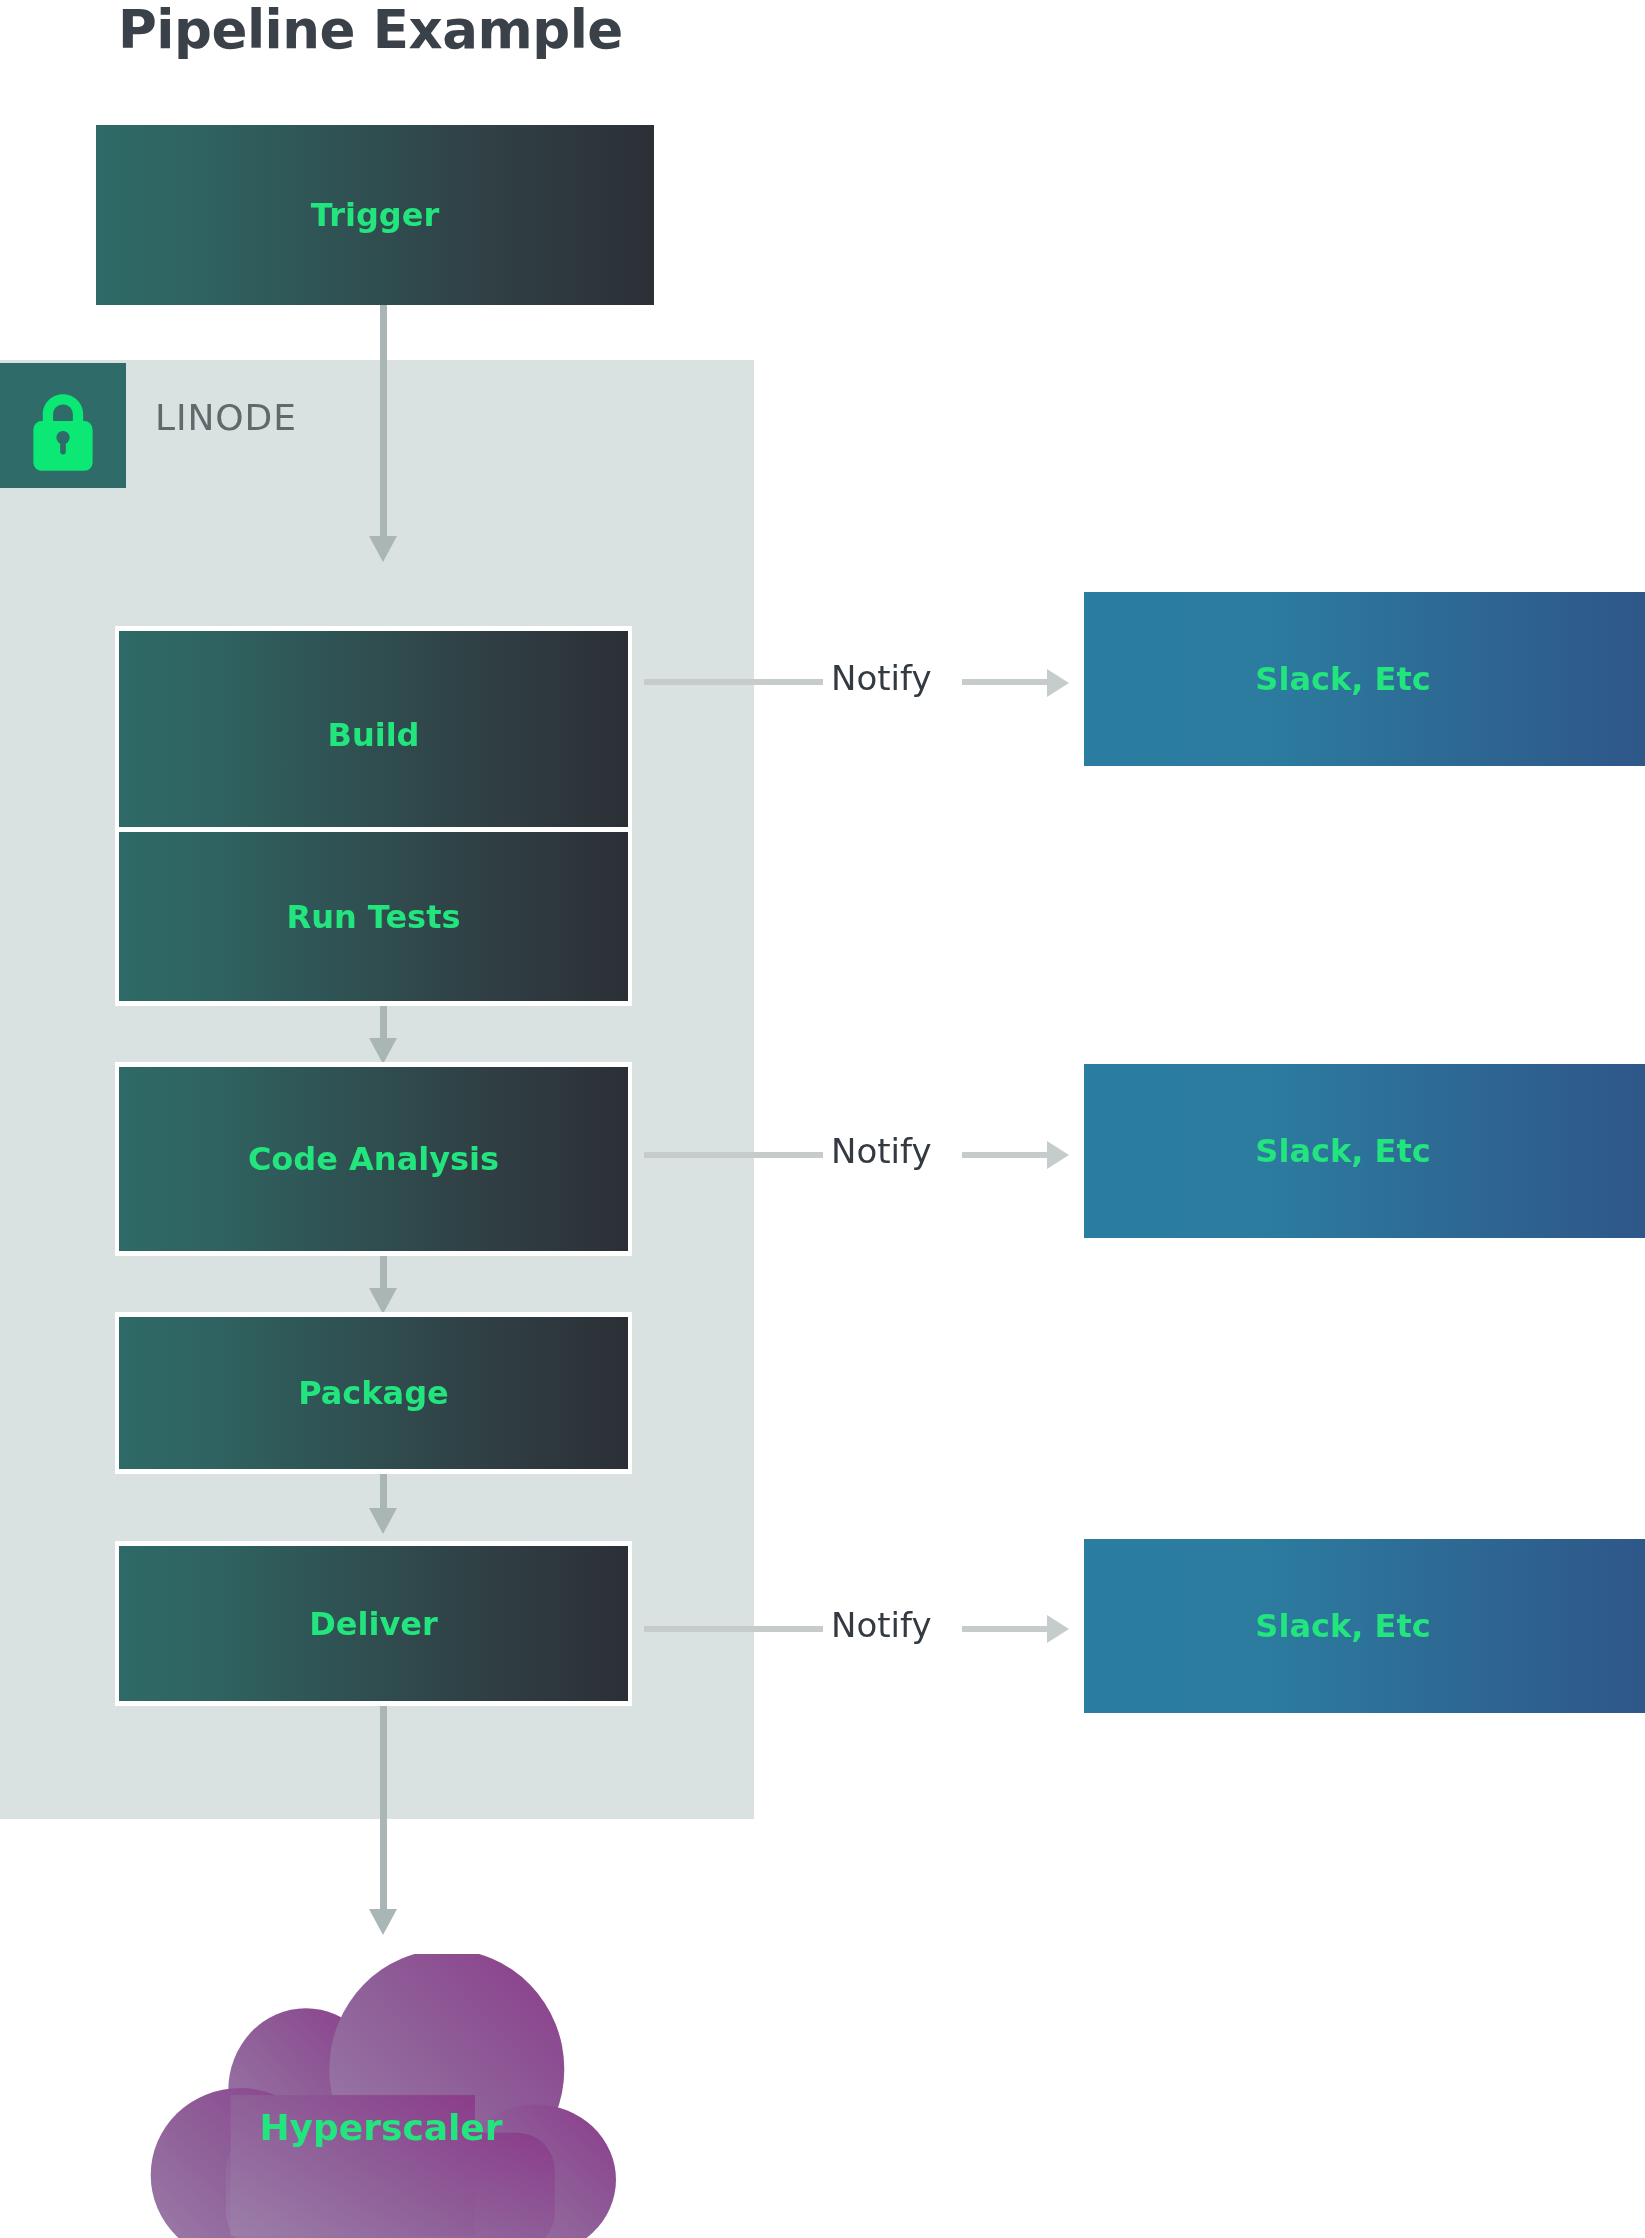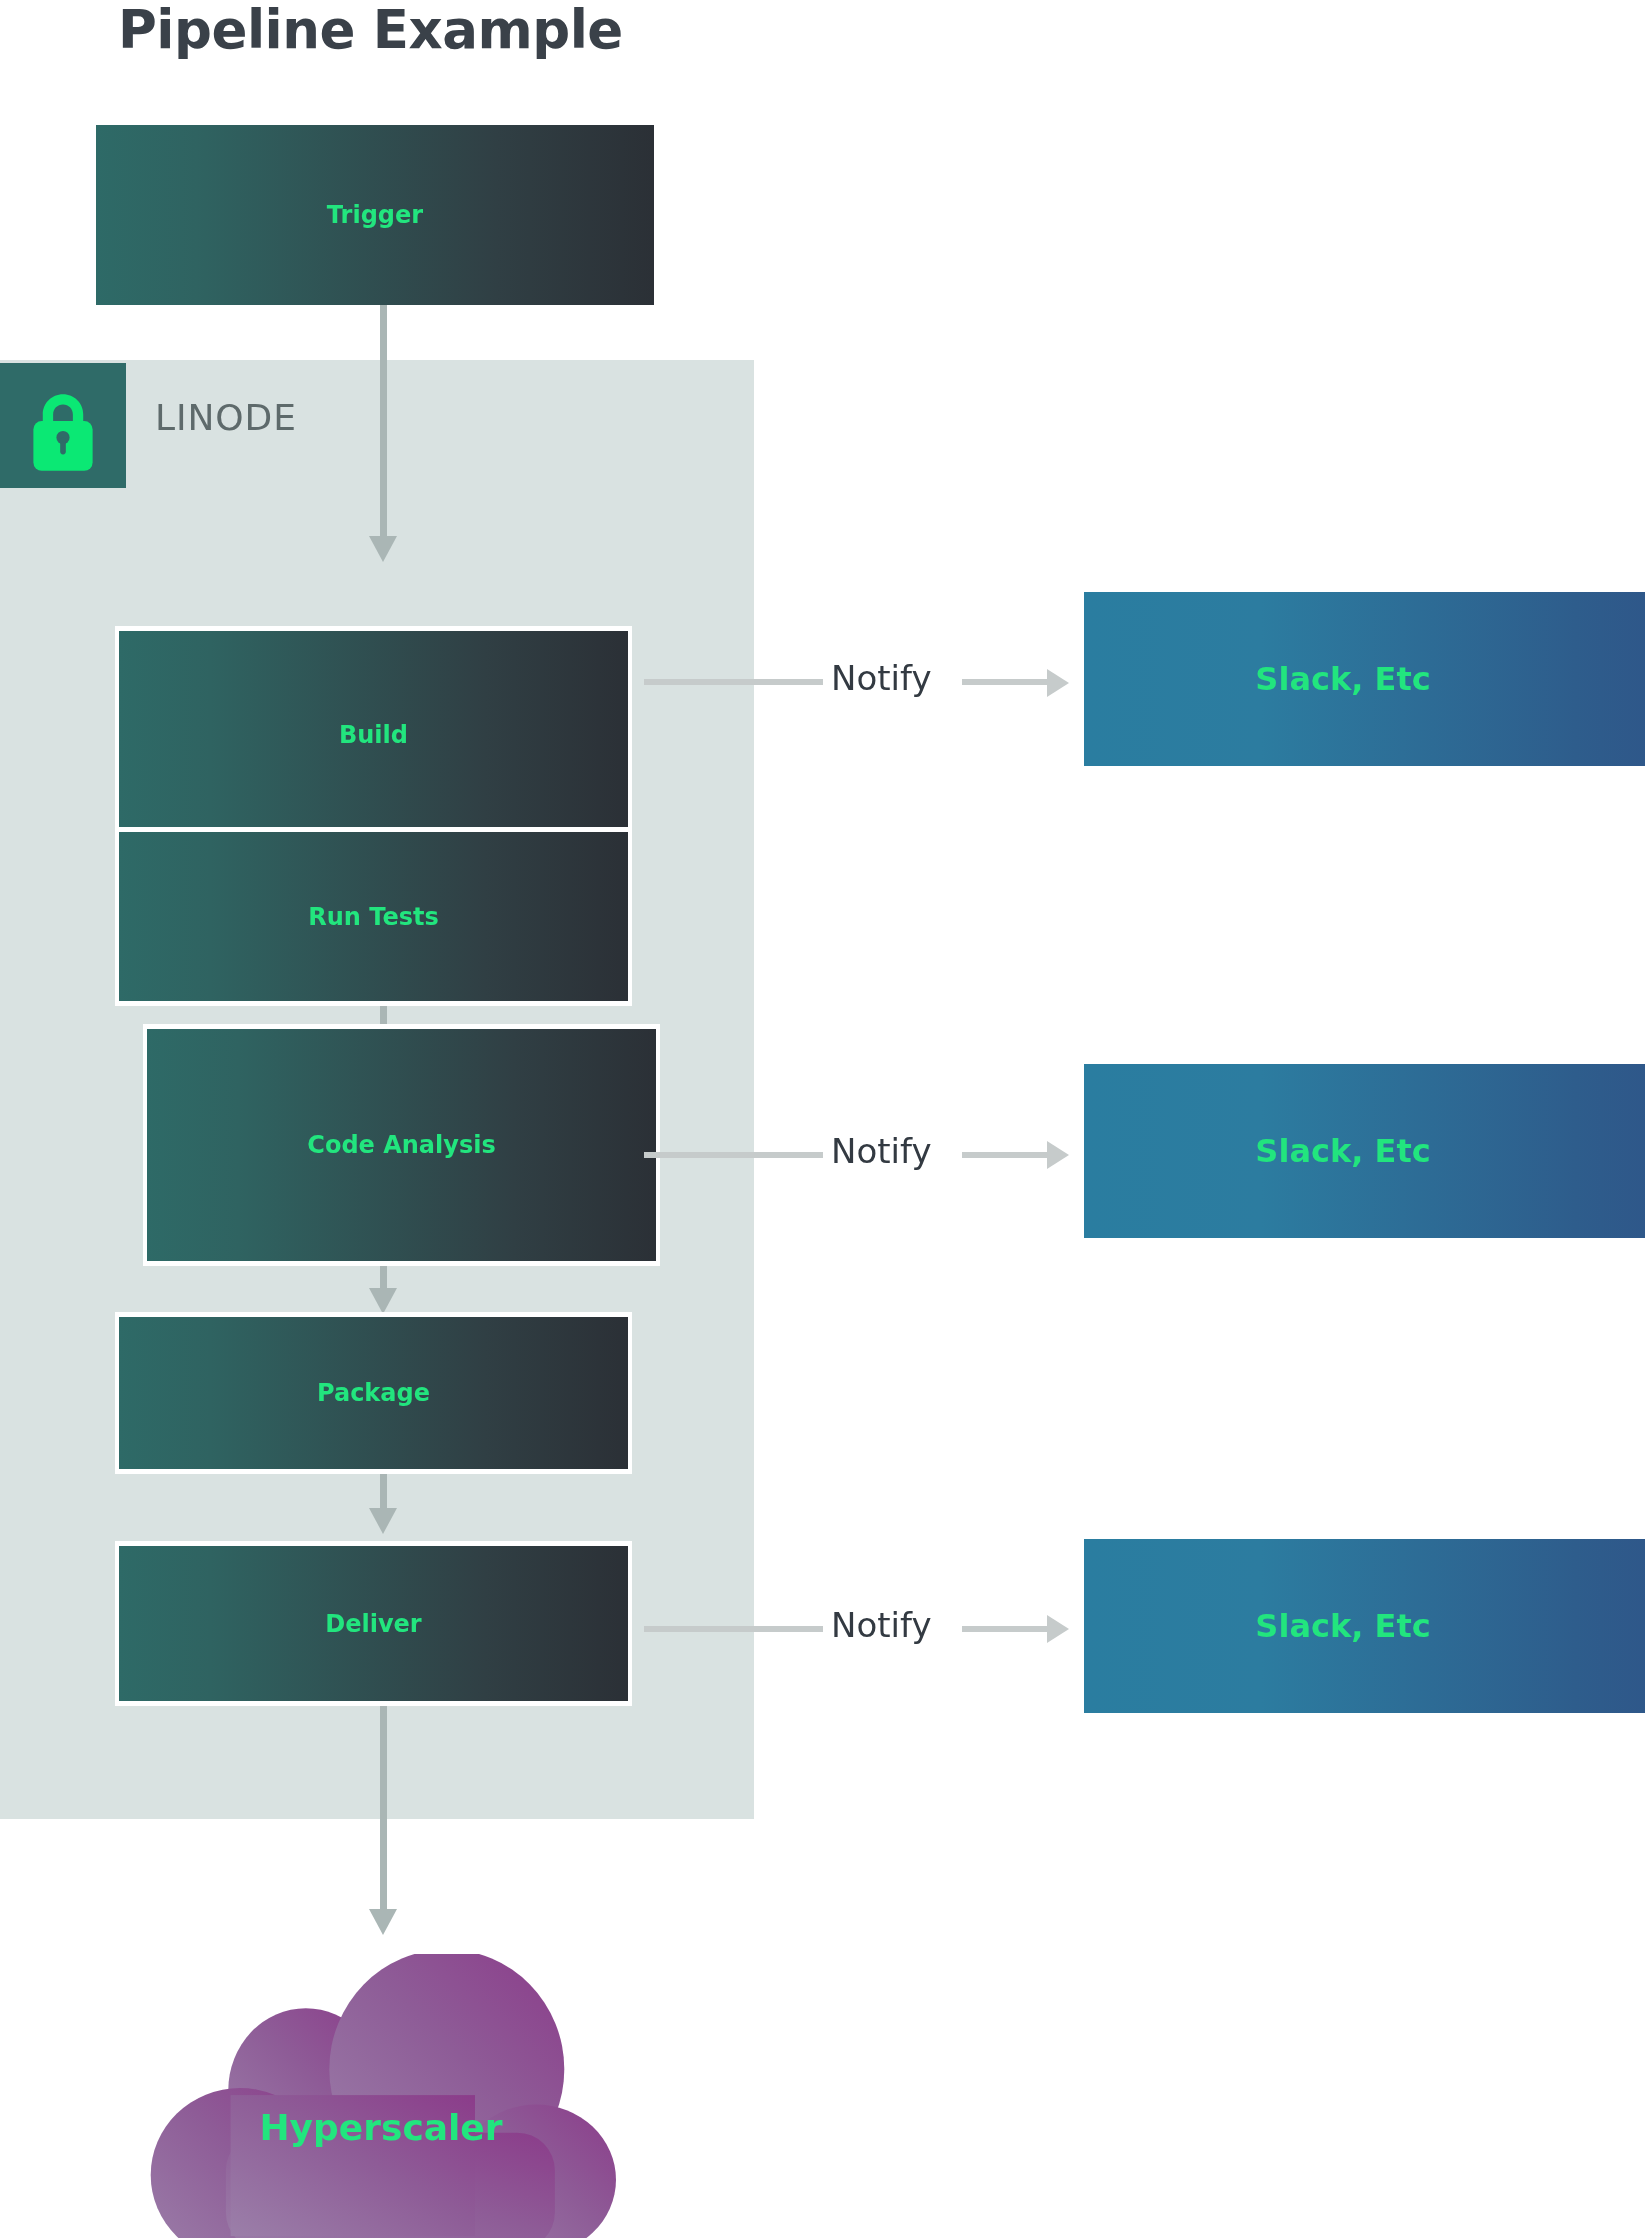--- a/index.html
+++ b/index.html
@@ -77,21 +77,21 @@
     justify-content: center;
     background: linear-gradient(90deg, #2E6A67 0%, #2F6361 18%, #303F44 72%, #2B3036 100%);
   }
   .node.framed {
     background: #FFFFFF;
     padding: 4.7px 3.8px;
   }
   .node-label {
     font-family: "DejaVu Sans", sans-serif;
     font-weight: bold;
-    font-size: 24px;
+    font-size: 32px;
     color: #22E57E;
     white-space: nowrap;
     letter-spacing: 0px;
   }
 
   
   .target {
     position: absolute;
     display: flex;
     align-items: center;
@@ -217,21 +217,21 @@
       <span class="node-label">Build</span>
     </div>
   </div>
 
   <div class="node framed" style="left:115px; top:827px; width:517px; height:179px;">
     <div class="node-inner">
       <span class="node-label">Run Tests</span>
     </div>
   </div>
 
-  <div class="node framed" style="left:115px; top:1024px; width:517px; height:242px;margin-left:28px;">
+  <div class="node framed" style="left:115px; top:1062px; width:517px; height:194px;">
     <div class="node-inner">
       <span class="node-label">Code Analysis</span>
     </div>
   </div>
 
   <div class="node framed" style="left:115px; top:1312px; width:517px; height:162px;">
     <div class="node-inner">
       <span class="node-label">Package</span>
     </div>
   </div>

